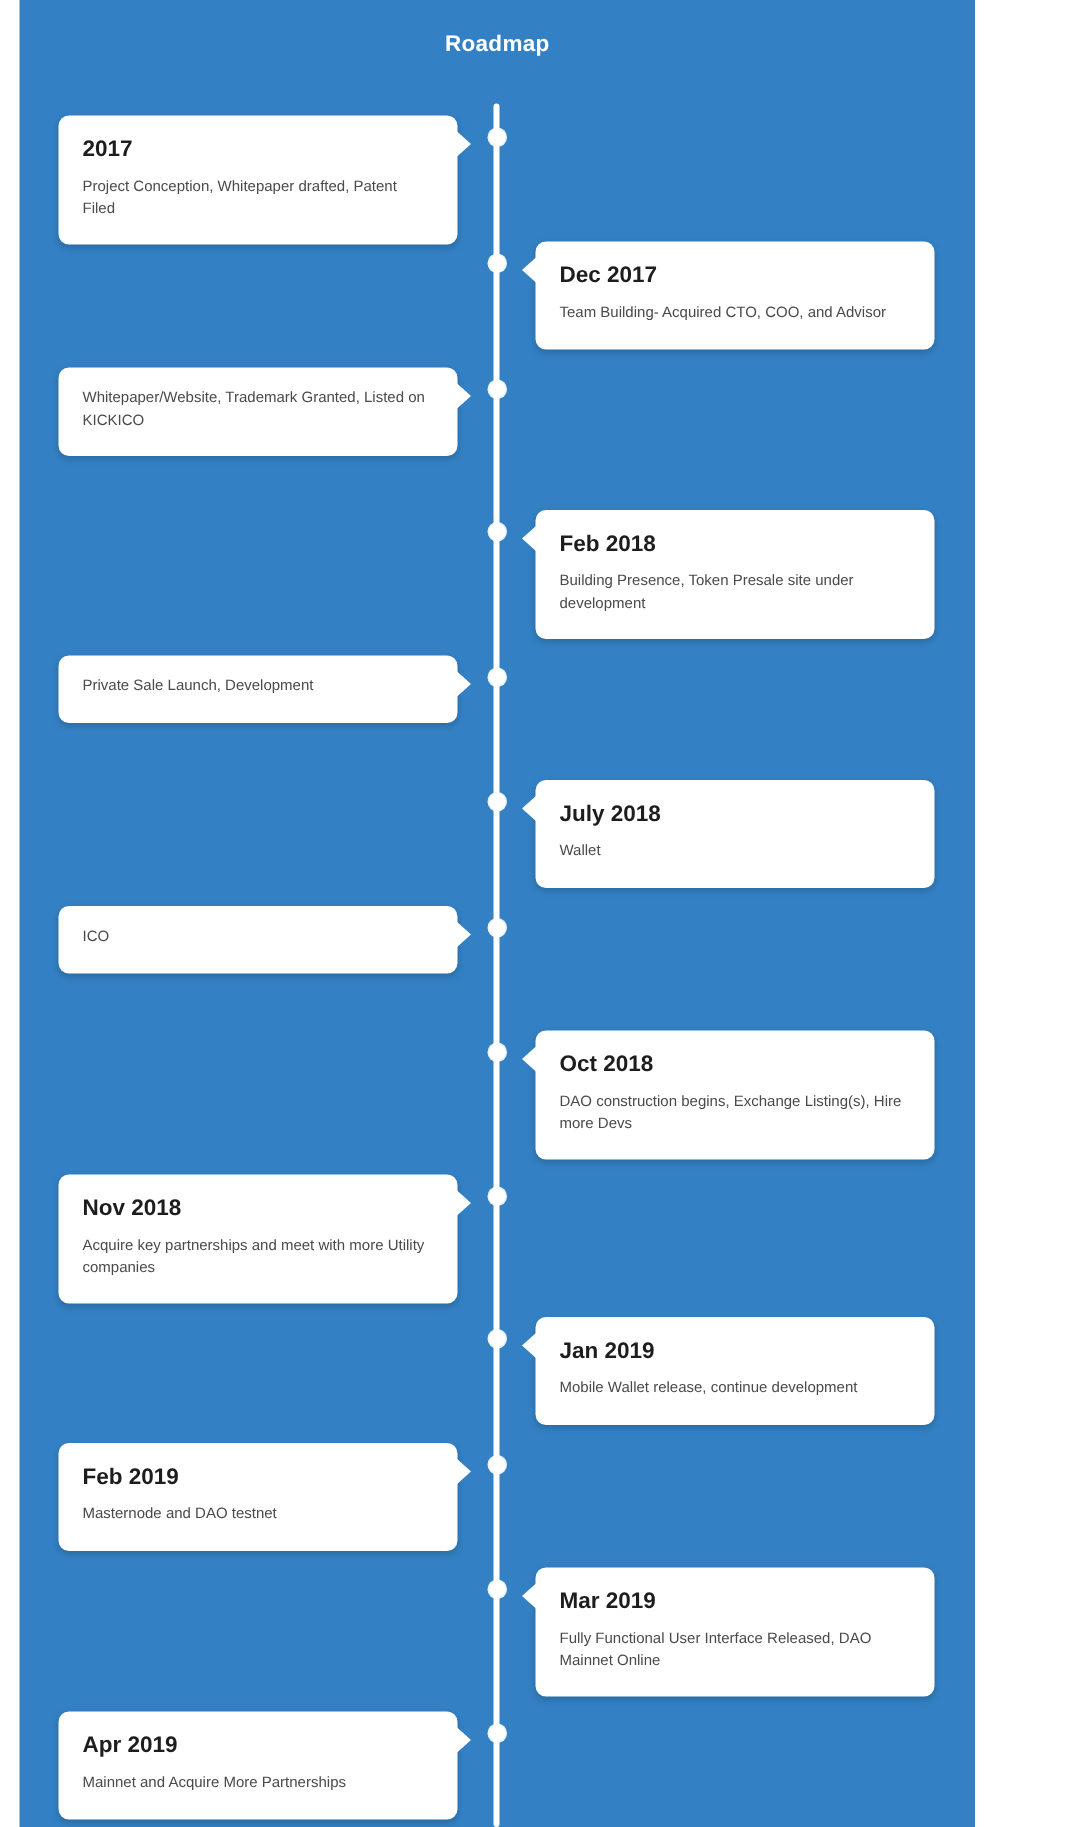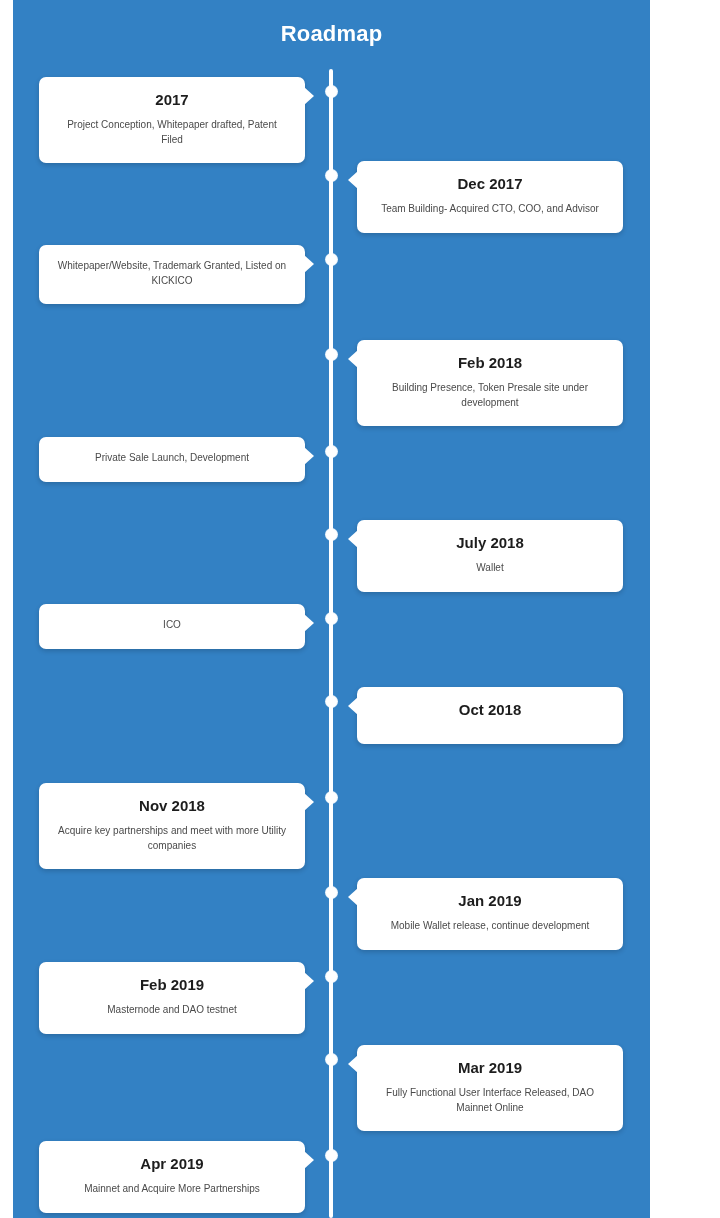--- a/index.html
+++ b/index.html
@@ -33,21 +33,21 @@
   }
 
   
   .page-title {
     position: absolute;
     left: 0;
     top: 21px;
     width: 637px;
     text-align: center;
     color: #ffffff;
-    font-size: 22px;
+    font-size: 15px;
     font-weight: bold;
     letter-spacing: 0.2px;
   }
 
   
   .spine {
     position: absolute;
     left: 316px;   
     top: 69px;
     width: 4px;
@@ -78,21 +78,21 @@
 
   
   .tl-card {
     position: absolute;
     width: 266px;
     background: #ffffff;
     border-radius: 7px;
     box-shadow: 0 2px 5px rgba(0,0,0,0.18);
     box-sizing: border-box;
     padding: 14px 16px 16px 16px;
-    text-align: center;
+    text-align: left;
   }
   .tl-row.left  .tl-card { left: 26px; top: -14px; }
   .tl-row.right .tl-card { left: 344px; top: -14px; }
 
   
   .tl-arrow {
     position: absolute;
     width: 0;
     height: 0;
     top: 10px;
@@ -186,20 +186,21 @@
           <div class="tl-card">
             <div class="tl-arrow"></div>
             <div class="tl-desc">ICO</div>
           </div>
         </div>
         <div class="tl-row right" style="top: 701px;">
           <div class="tl-dot"></div>
           <div class="tl-card">
             <div class="tl-arrow"></div>
             <div class="tl-date">Oct 2018</div>
+            <div class="tl-desc">DAO construction begins, Exchange Listing(s), Hire more Devs</div>
           </div>
         </div>
         <div class="tl-row left" style="top: 797px;">
           <div class="tl-dot"></div>
           <div class="tl-card">
             <div class="tl-arrow"></div>
             <div class="tl-date">Nov 2018</div>
             <div class="tl-desc">Acquire key partnerships and meet with more Utility companies</div>
           </div>
         </div>

